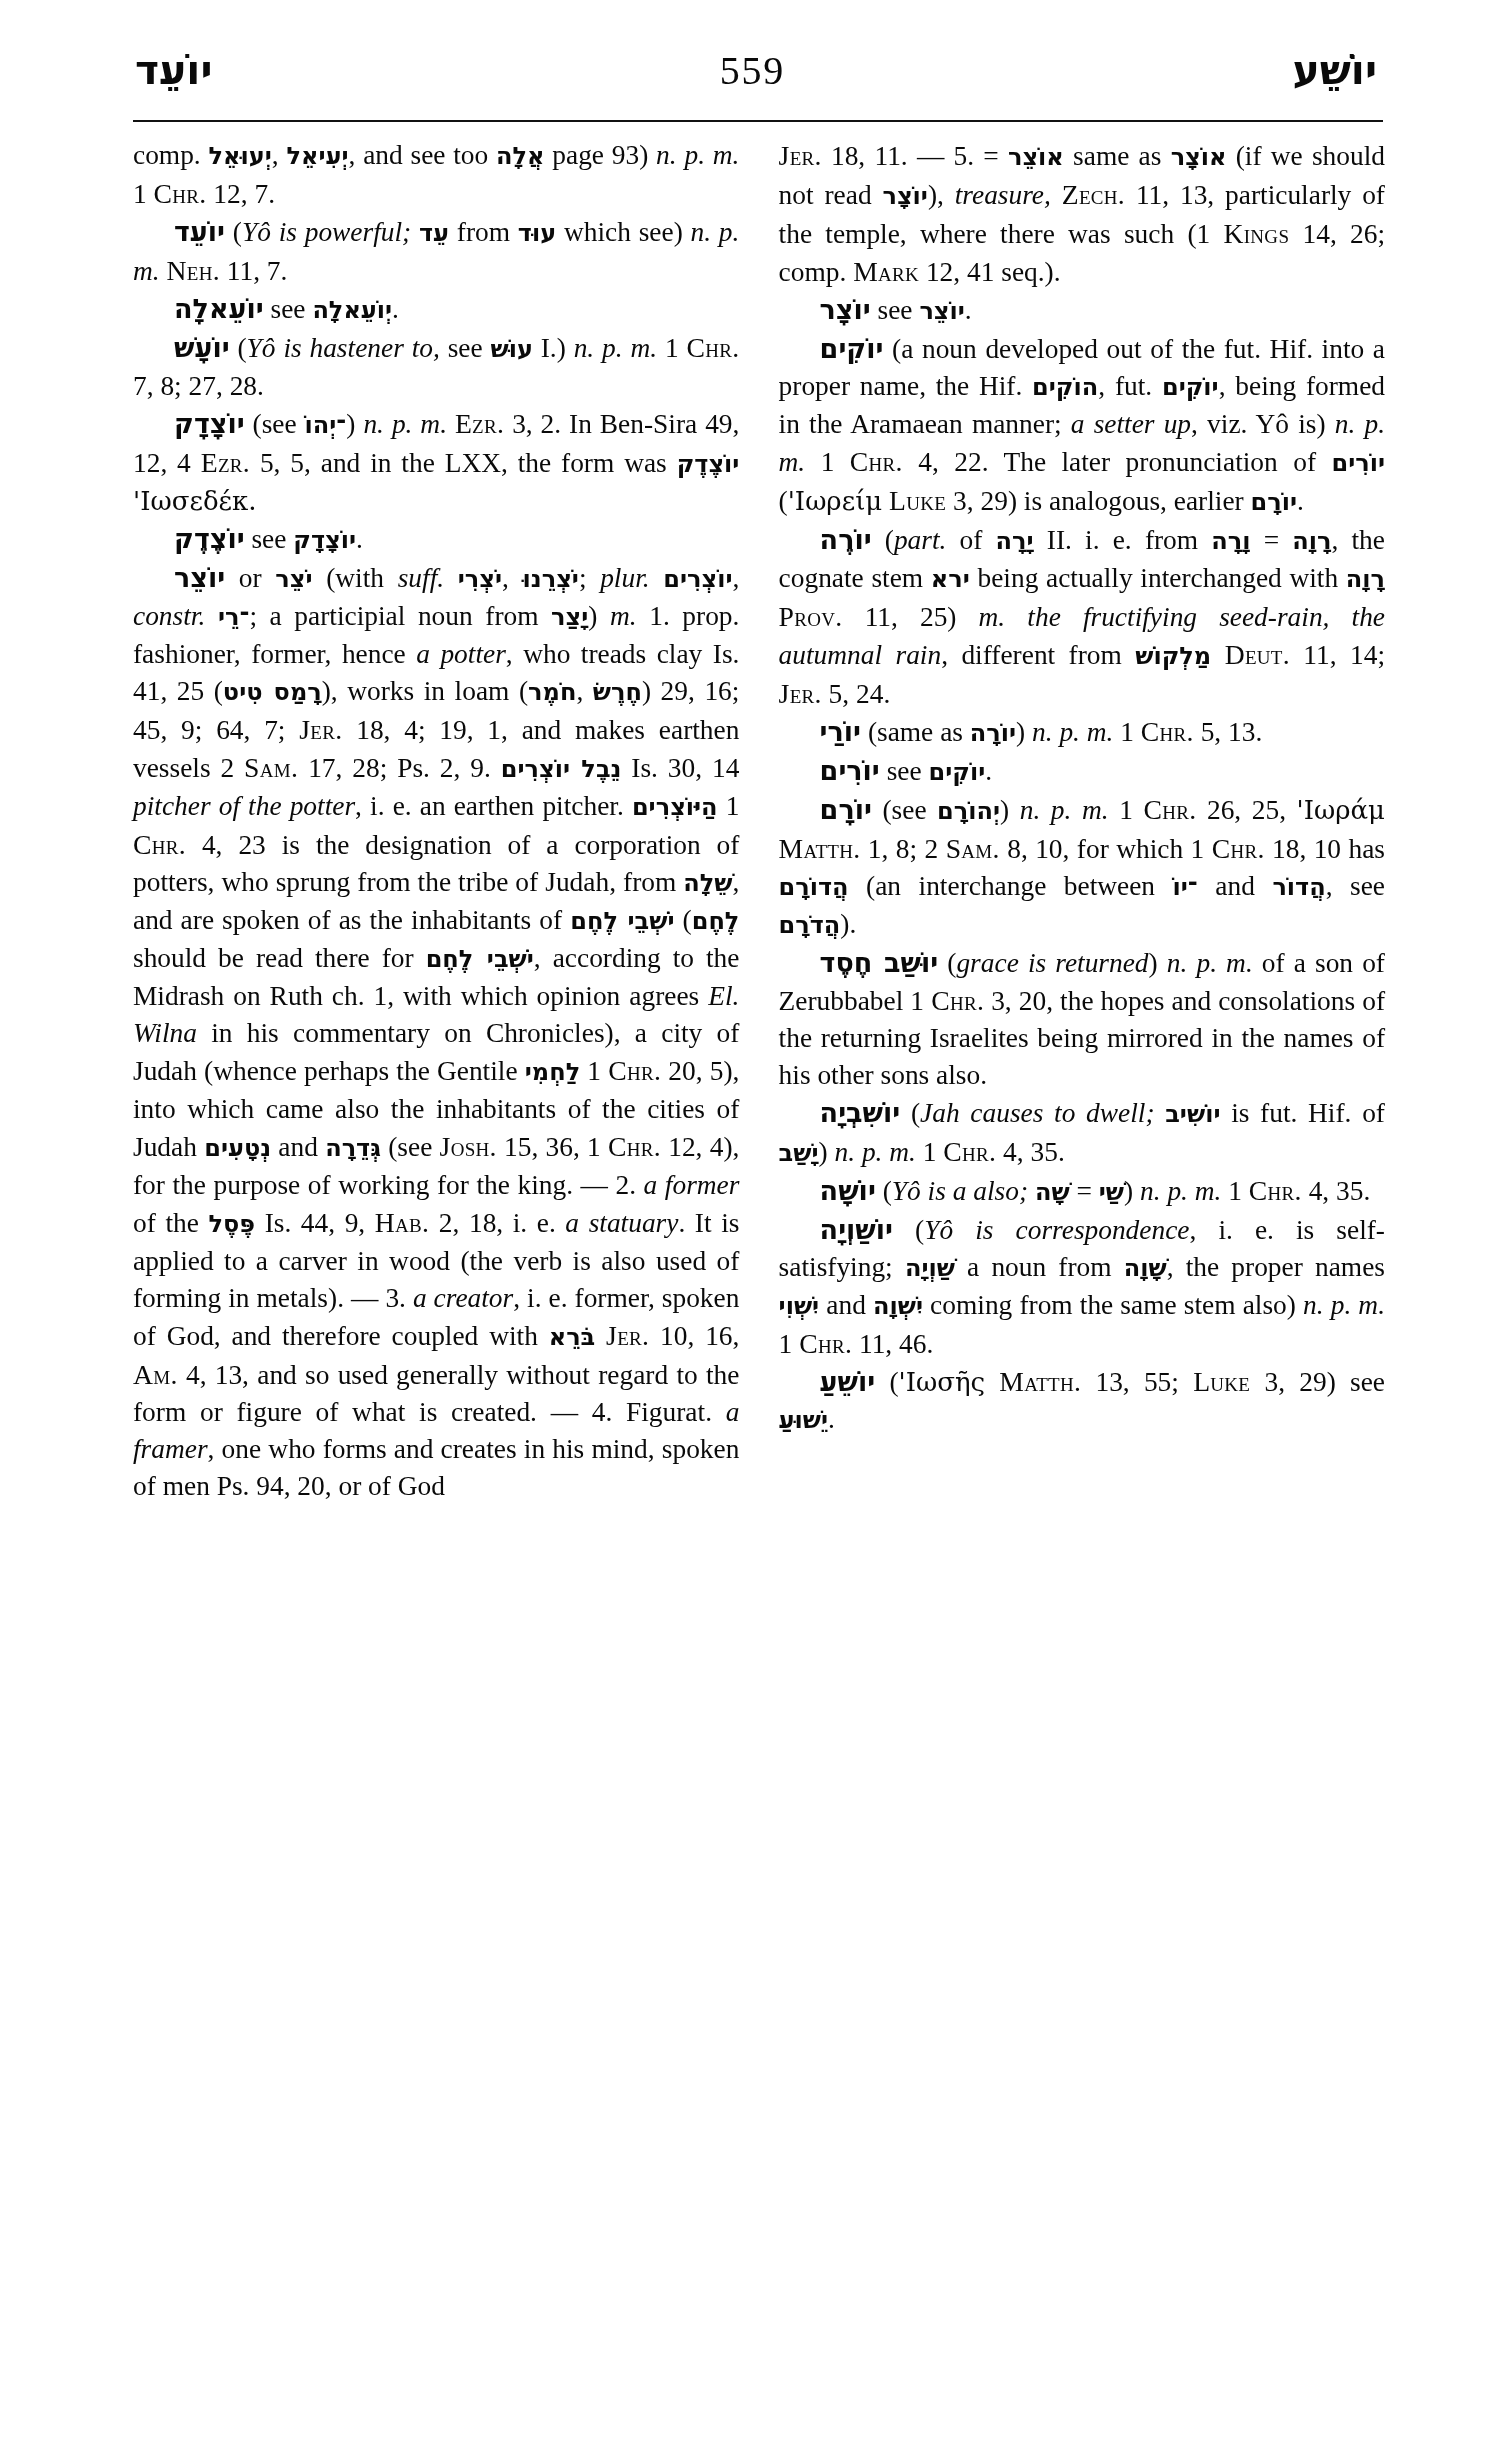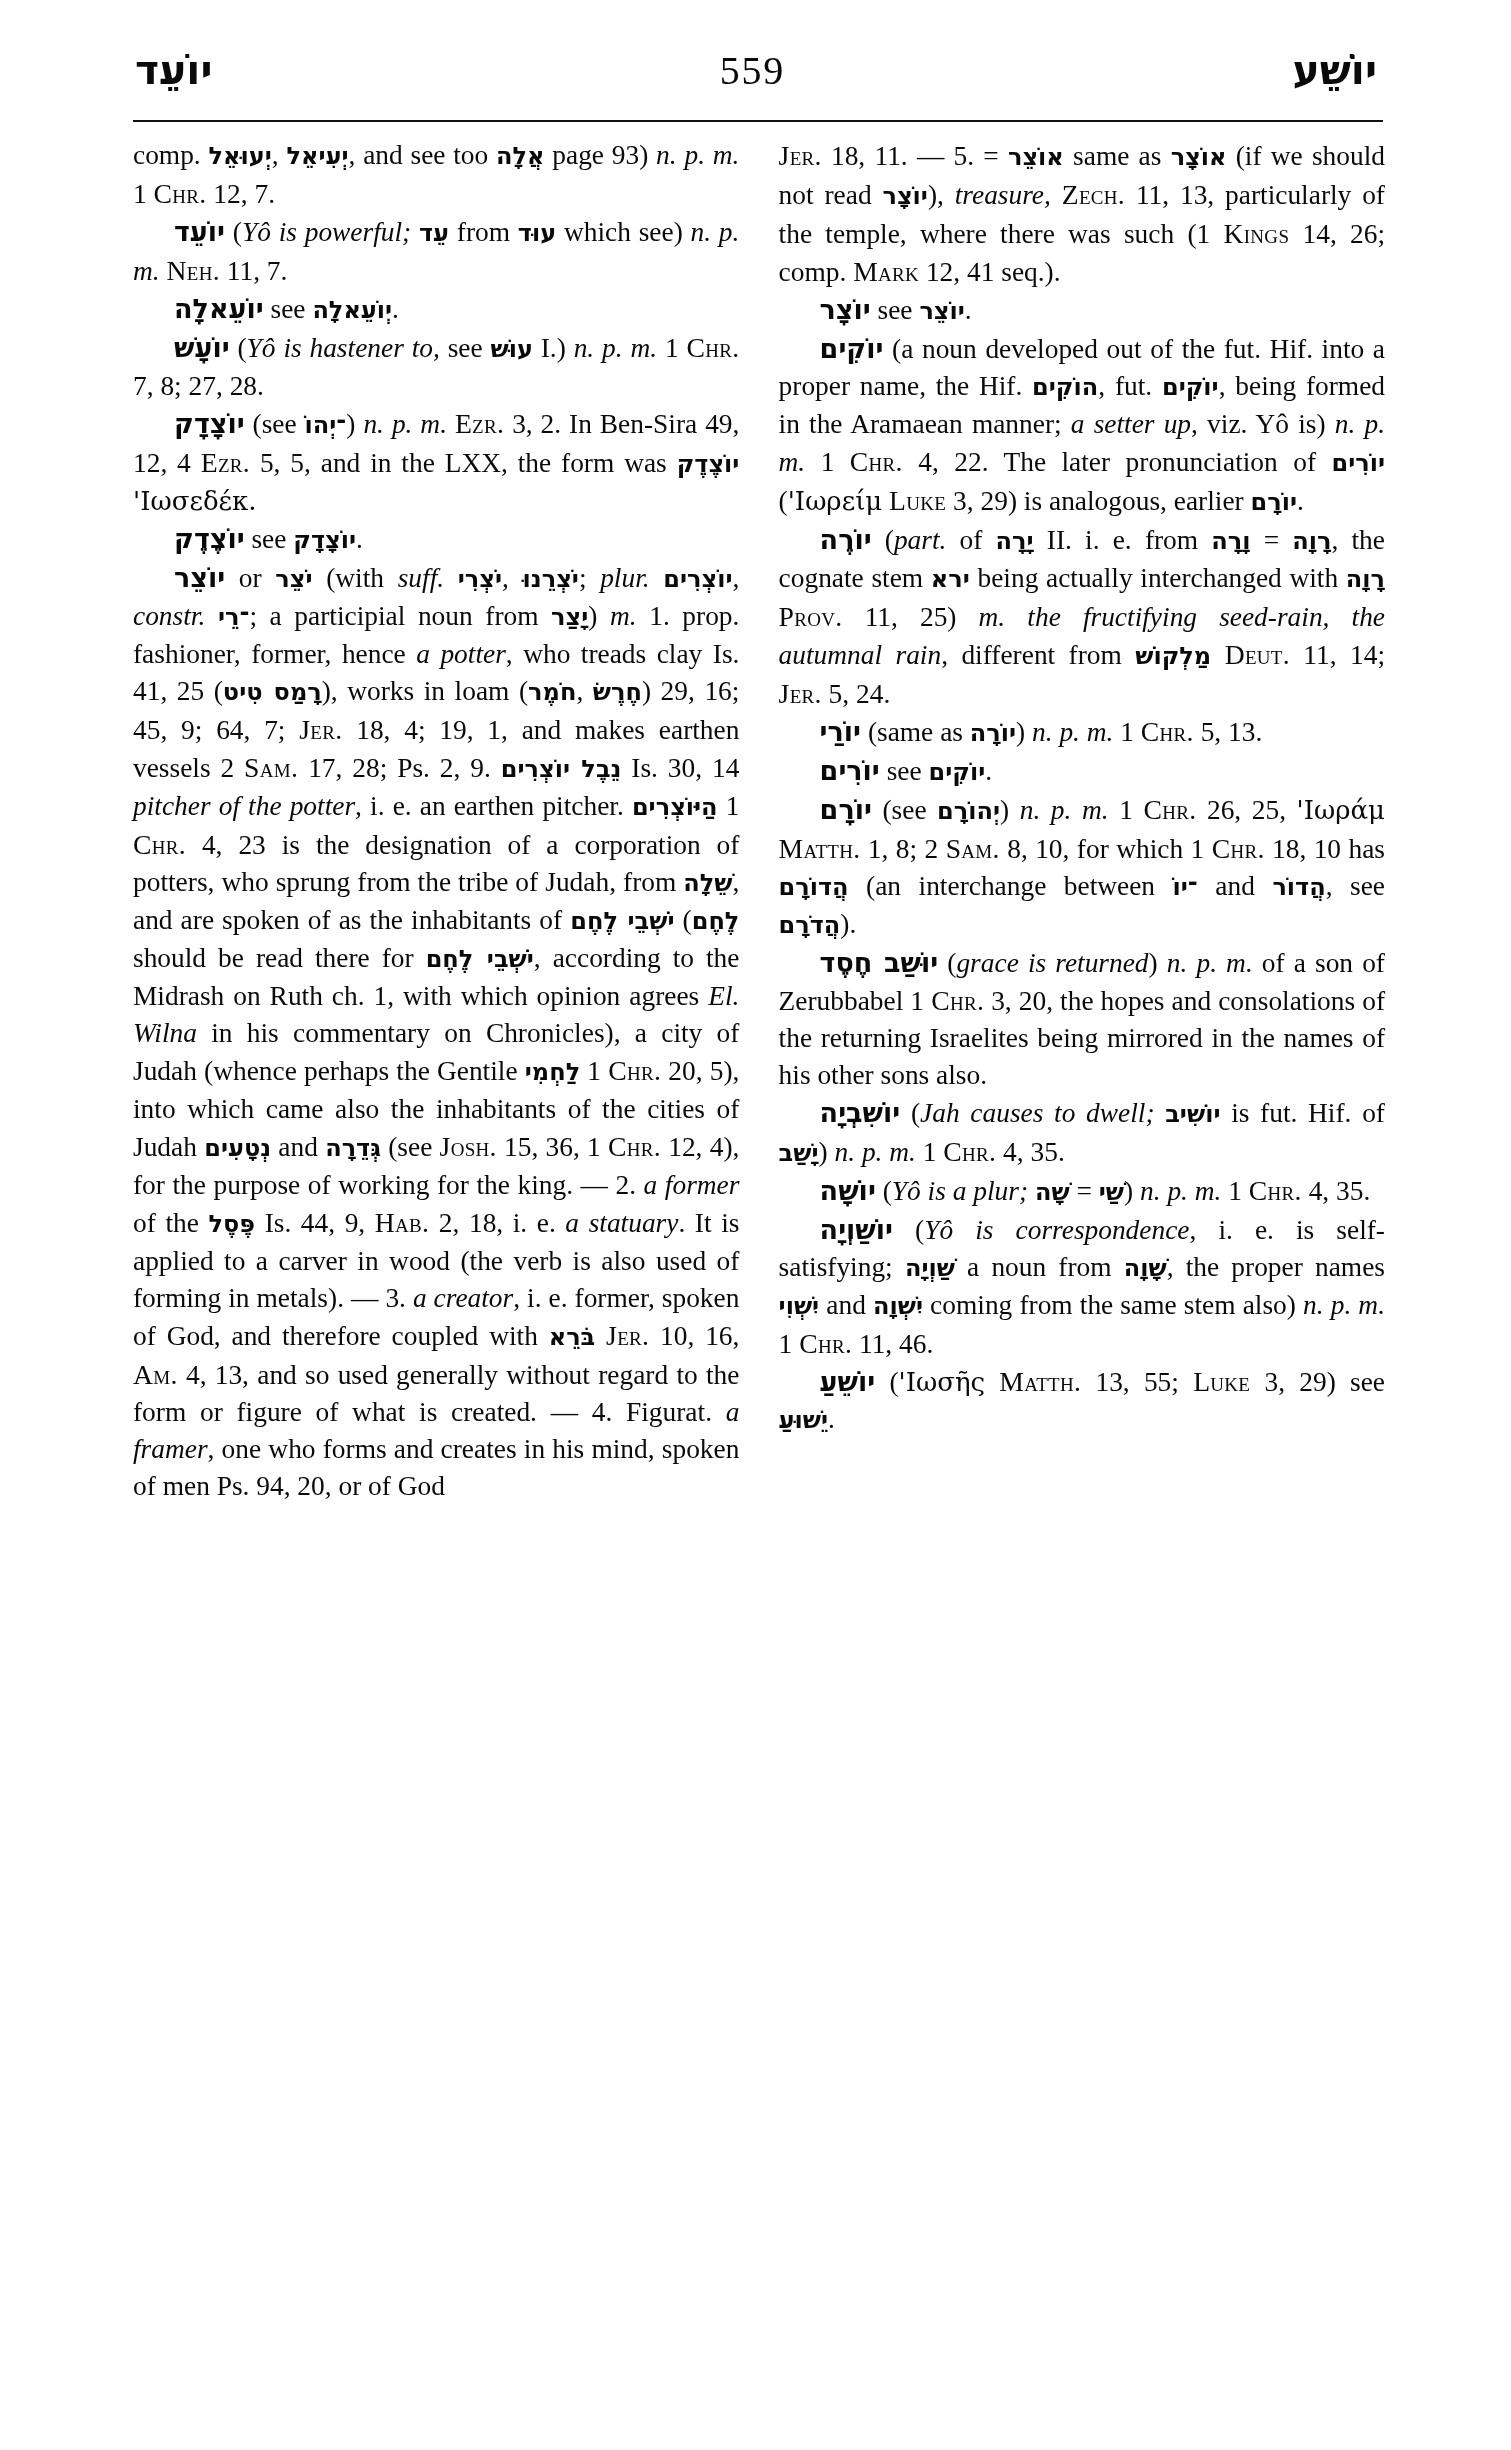--- a/index.html
+++ b/index.html
@@ -131,20 +131,20 @@
     <div class="col right">
       <p class="entry"><span class="sc">Jer.</span> 18, 11. — 5. = <span class="heb">אוֹצֵר</span> same as <span class="heb">אוֹצָר</span> (if we should not read <span class="heb">יוֹצָר</span>), <span class="it">treasure,</span> <span class="sc">Zech.</span> 11, 13, particularly of the temple, where there was such (1 <span class="sc">Kings</span> 14, 26; comp. <span class="sc">Mark</span> 12, 41 seq.).</p>
       <p class="entry indent"><span class="hebl">יוֹצָר</span> see <span class="heb">יוֹצֵר</span>.</p>
       <p class="entry indent"><span class="hebl">יוֹקִים</span> (a noun developed out of the fut. Hif. into a proper name, the Hif. <span class="heb">הוֹקִים</span>, fut. <span class="heb">יוֹקִים</span>, being formed in the Aramaean manner; <span class="it">a setter up</span>, viz. Yô is) <span class="it">n. p. m.</span> 1 <span class="sc">Chr.</span> 4, 22. The later pronunciation of <span class="heb">יוֹרִים</span> (<span class="gk">'Ιωρείμ</span> <span class="sc">Luke</span> 3, 29) is analogous, earlier <span class="heb">יוֹרָם</span>.</p>
       <p class="entry indent"><span class="hebl">יוֹרֶה</span> (<span class="it">part.</span> of <span class="heb">יָרָה</span> II. i. e. from <span class="heb">וָרָה</span> = <span class="heb">רָוָה</span>, the cognate stem <span class="heb">ירא</span> being actually interchanged with <span class="heb">רָוָה</span> <span class="sc">Prov.</span> 11, 25) <span class="it">m. the fructifying seed-rain, the autumnal rain</span>, different from <span class="heb">מַלְקוֹשׁ</span> <span class="sc">Deut.</span> 11, 14; <span class="sc">Jer.</span> 5, 24.</p>
       <p class="entry indent"><span class="hebl">יוֹרַי</span> (same as <span class="heb">יוֹרָה</span>) <span class="it">n. p. m.</span> 1 <span class="sc">Chr.</span> 5, 13.</p>
       <p class="entry indent"><span class="hebl">יוֹרִים</span> see <span class="heb">יוֹקִים</span>.</p>
       <p class="entry indent"><span class="hebl">יוֹרָם</span> (see <span class="heb">יְהוֹרָם</span>) <span class="it">n. p. m.</span> 1 <span class="sc">Chr.</span> 26, 25, <span class="gk">'Ιωράμ</span> <span class="sc">Matth.</span> 1, 8; 2 <span class="sc">Sam.</span> 8, 10, for which 1 <span class="sc">Chr.</span> 18, 10 has <span class="heb">הֲדוֹרָם</span> (an interchange between <span class="heb">־יוֹ</span> and <span class="heb">הֲדוֹר</span>, see <span class="heb">הֲדֹרָם</span>).</p>
       <p class="entry indent"><span class="hebl">יוּשַׁב חֶסֶד</span> (<span class="it">grace is returned</span>) <span class="it">n. p. m.</span> of a son of Zerubbabel 1 <span class="sc">Chr.</span> 3, 20, the hopes and consolations of the returning Israelites being mirrored in the names of his other sons also.</p>
       <p class="entry indent"><span class="hebl">יוֹשִׁבְיָה</span> (<span class="it">Jah causes to dwell;</span> <span class="heb">יוֹשִׁיב</span> is fut. Hif. of <span class="heb">יָשַׁב</span>) <span class="it">n. p. m.</span> 1 <span class="sc">Chr.</span> 4, 35.</p>
-      <p class="entry indent"><span class="hebl">יוֹשָׁה</span> (<span class="it">Yô is a plur;</span> <span class="heb">שָׁה</span> = <span class="heb">שַׁי</span>) <span class="it">n. p. m.</span> 1 <span class="sc">Chr.</span> 4, 35.</p>
+      <p class="entry indent"><span class="hebl">יוֹשָׁה</span> (<span class="it">Yô is a also;</span> <span class="heb">שָׁה</span> = <span class="heb">שַׁי</span>) <span class="it">n. p. m.</span> 1 <span class="sc">Chr.</span> 4, 35.</p>
       <p class="entry indent"><span class="hebl">יוֹשַׁוְיָה</span> (<span class="it">Yô is correspondence</span>, i. e. is self-satisfying; <span class="heb">שַׁוְיָה</span> a noun from <span class="heb">שָׁוָה</span>, the proper names <span class="heb">יִשְׁוִי</span> and <span class="heb">יִשְׁוָה</span> coming from the same stem also) <span class="it">n. p. m.</span> 1 <span class="sc">Chr.</span> 11, 46.</p>
       <p class="entry indent"><span class="hebl">יוֹשֵׁעַ</span> (<span class="gk">'Ιωσῆς</span> <span class="sc">Matth.</span> 13, 55; <span class="sc">Luke</span> 3, 29) see <span class="heb">יֵשׁוּעַ</span>.</p>
     </div>
 
   </div>
 </div>
 
 
 </body></html>

